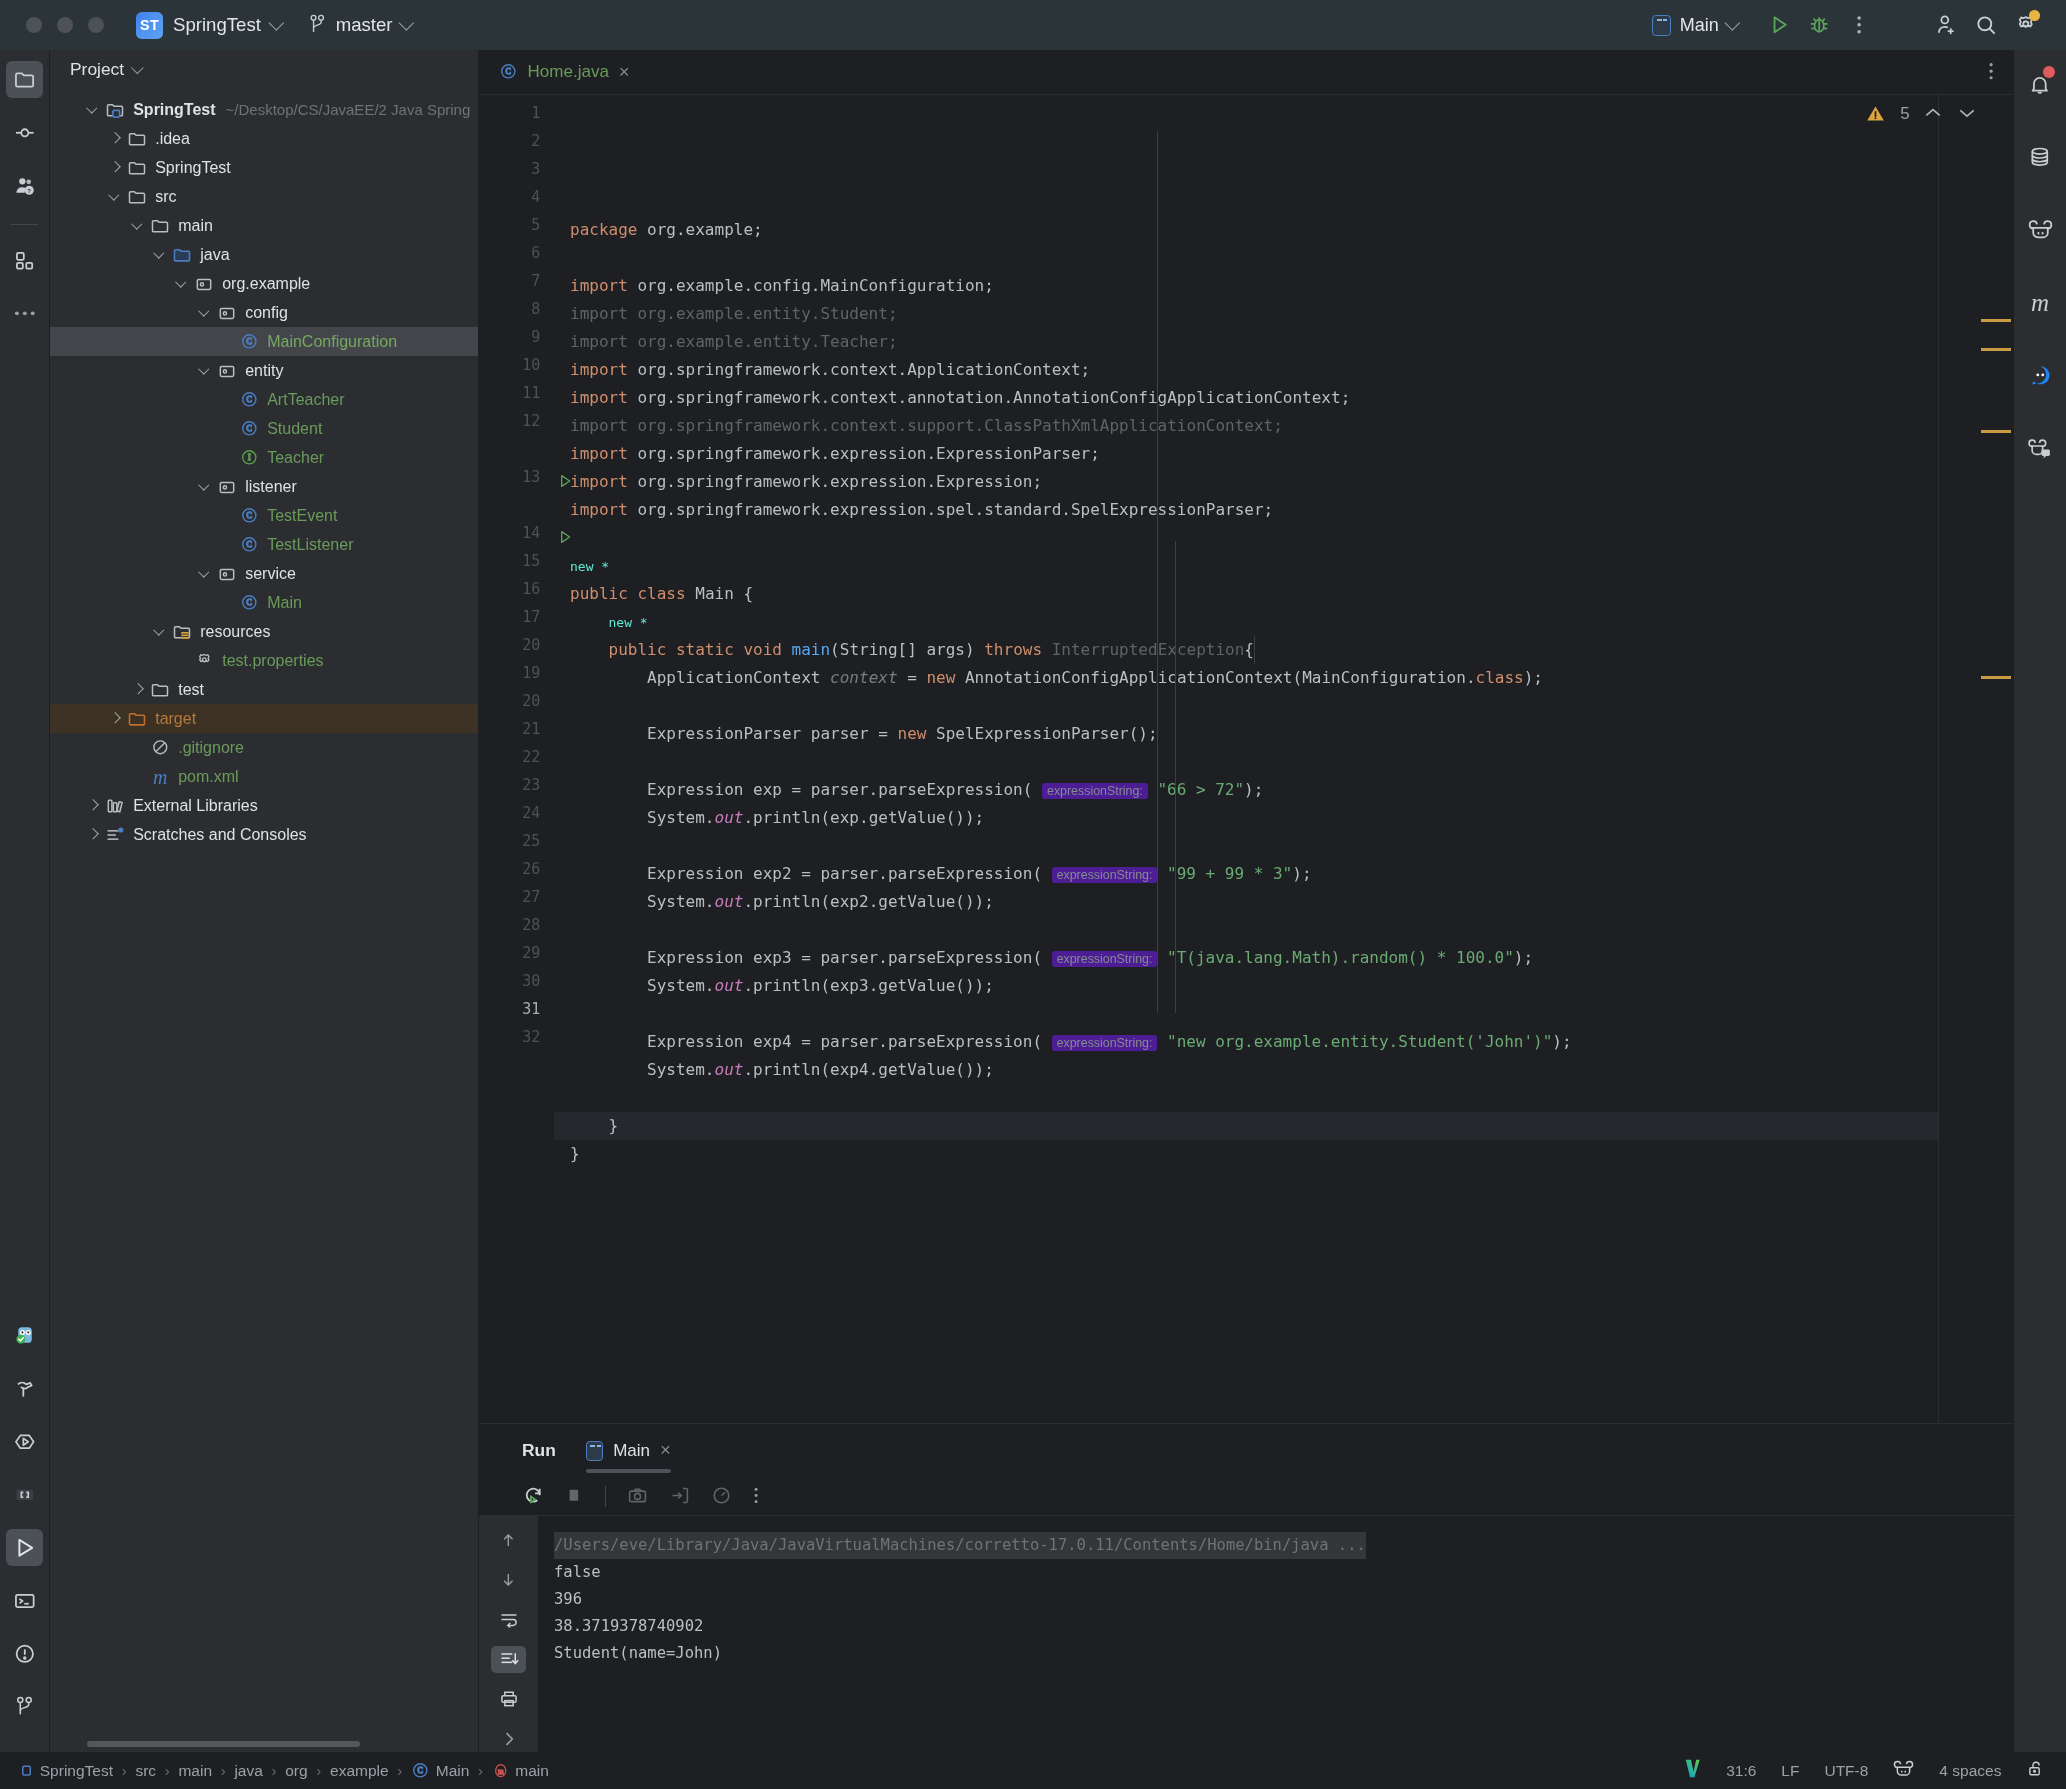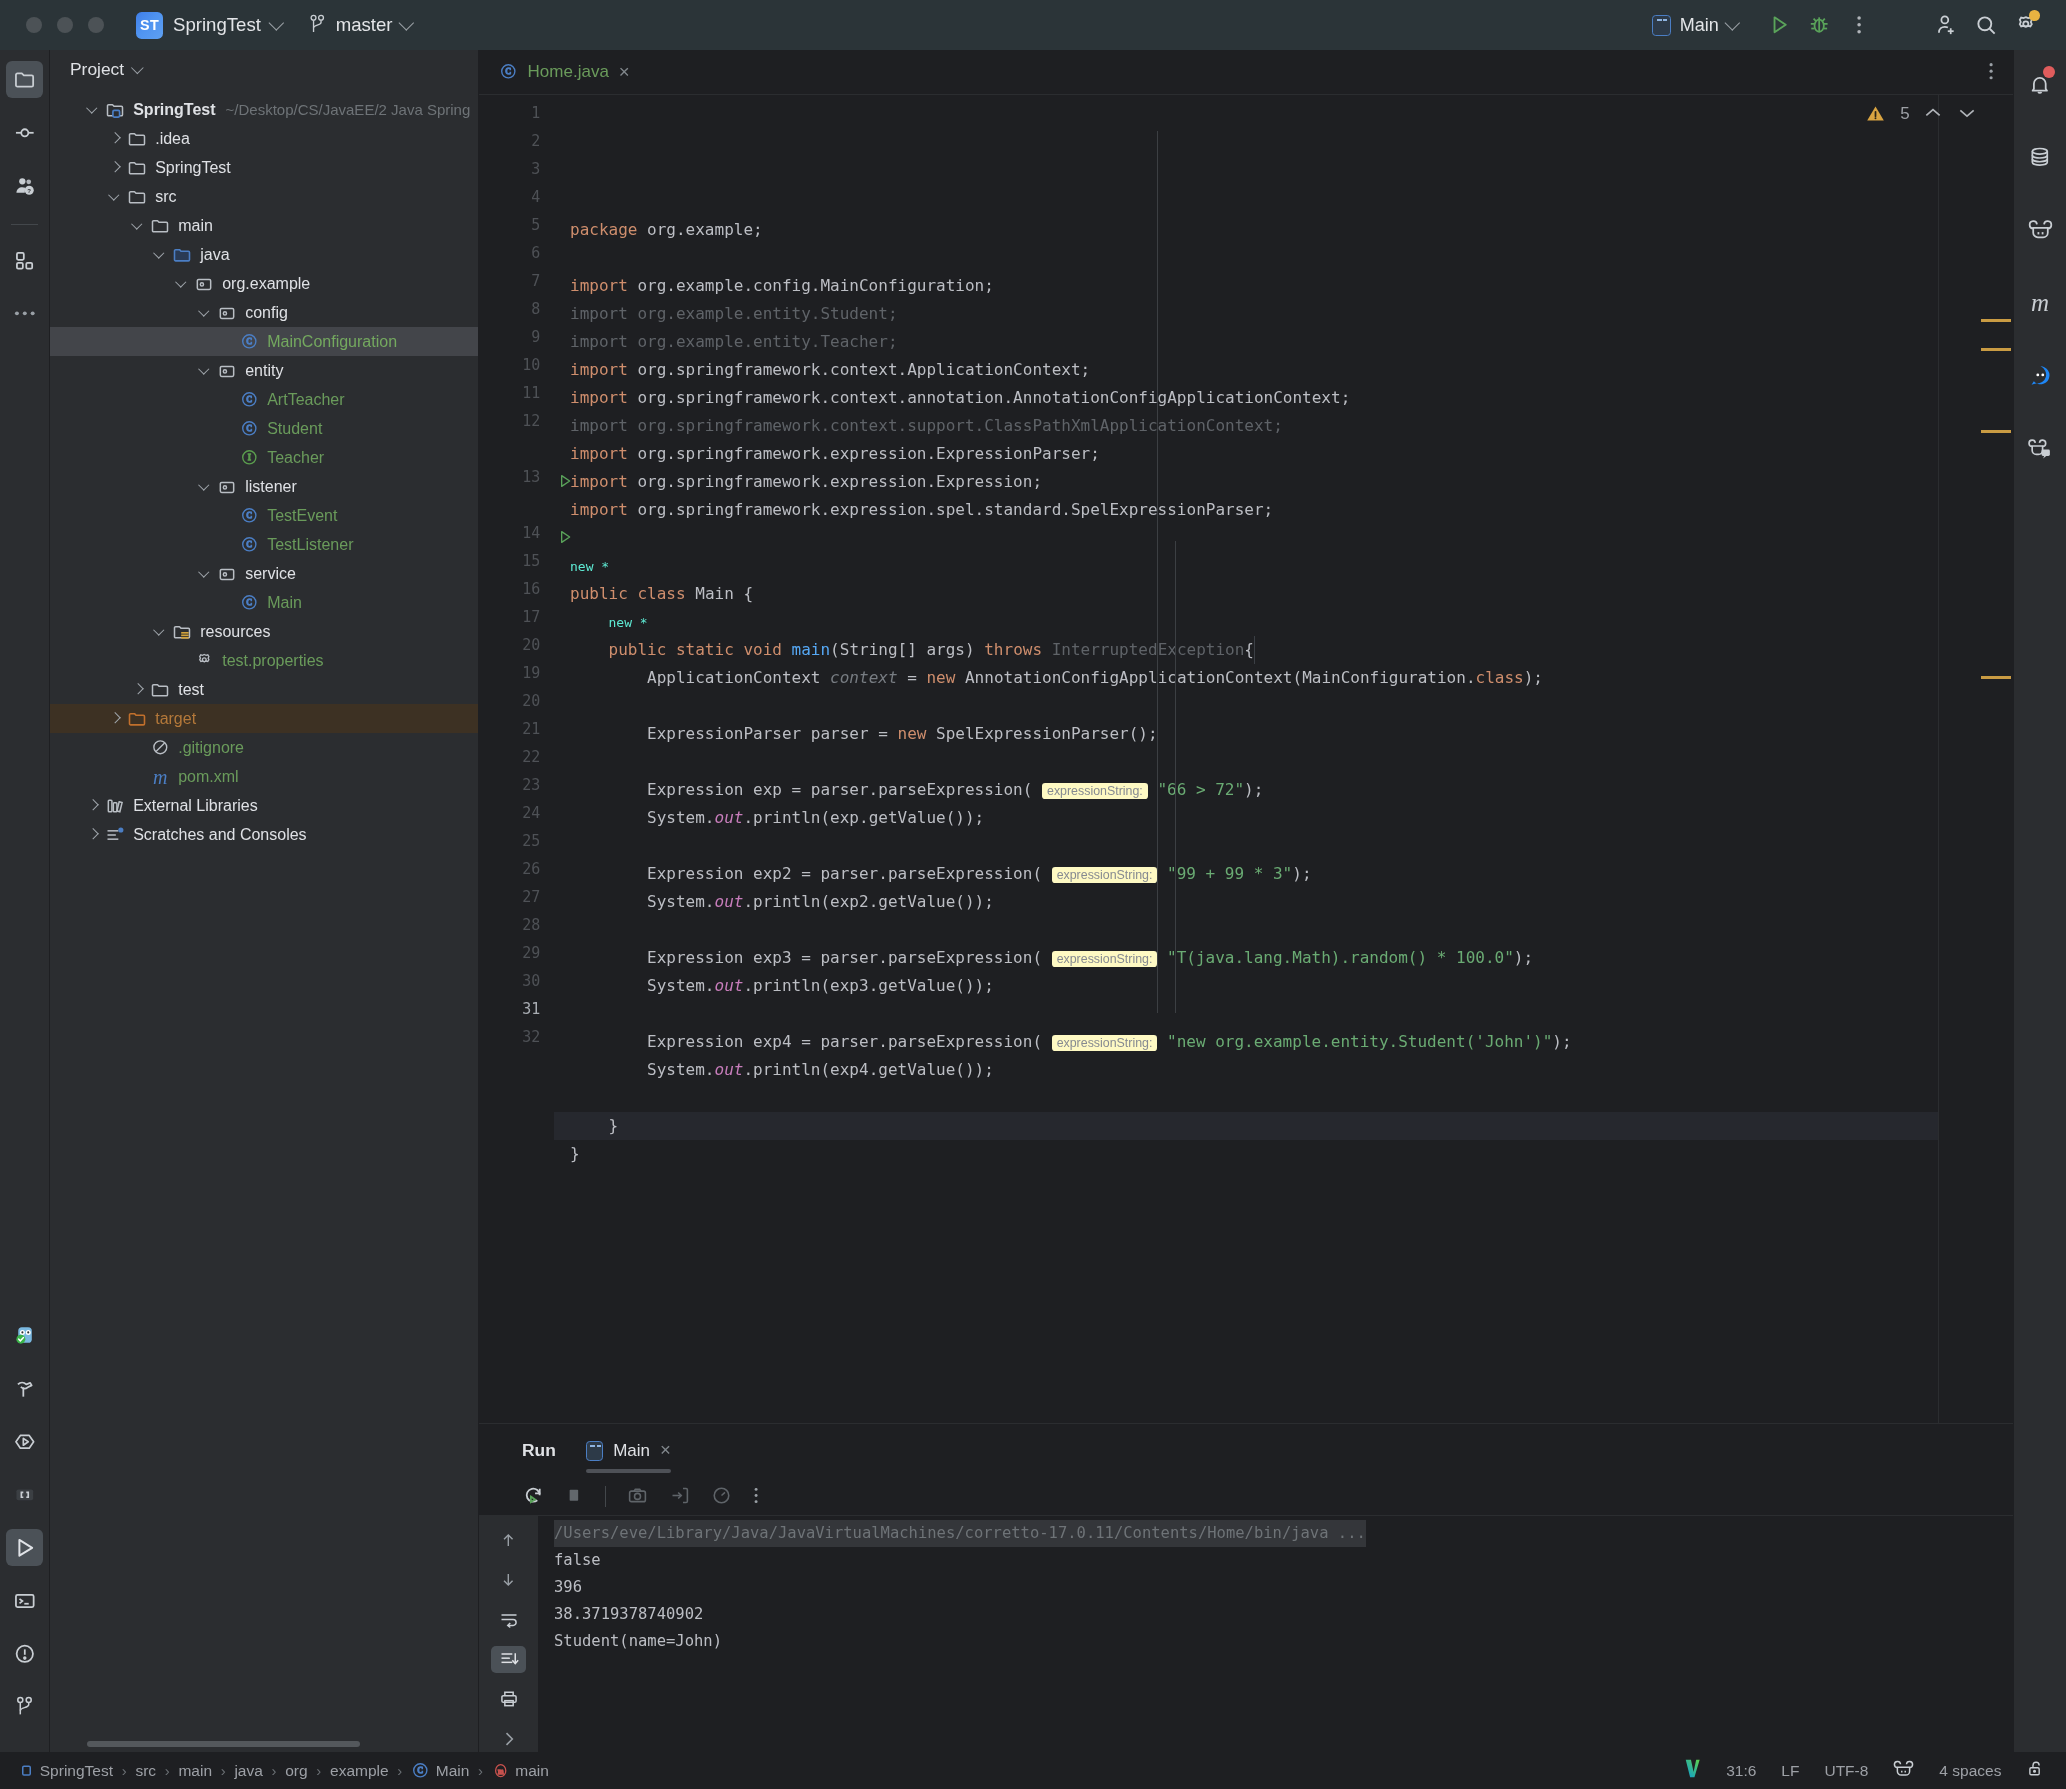--- a/index.html
+++ b/index.html
@@ -98,21 +98,21 @@
           font-family:"DejaVu Sans Mono", monospace; font-size:16px; line-height:28px;
           white-space:pre; color:#bcbec4; }
   .code .ln { height:28px; padding-left:16px; }
   .code .ln.cur { background:#26282e; }
   .kw { color:#cf8e6d; }
   .str { color:#6aab73; }
   .grey { color:#5f6368; }
   .fld { color:#c77dbb; font-style:italic; }
   .meth { color:#56a8f5; }
   .param { color:#777c82; font-style:italic; }
-  .hint { background:#fef9c3; color:#868a91; font-size:12.4px; border-radius:3.1px; padding:1.2px 5px;
+  .hint { background:#4c1d95; color:#868a91; font-size:12.4px; border-radius:3.1px; padding:1.2px 5px;
           font-family:"Liberation Sans", sans-serif; }
   .inlay { color:#5eead4; font-family:"DejaVu Sans Mono", monospace; font-size:13px; }
   .indentline { position:absolute; width:0.6px; background:#3c3f43; }
   .caretbox { display:inline-block; background:#3b3f45; width:1.2px; }
   
   .editright { position:absolute; right:0; top:0; bottom:0; width:75px; background:#1e1f22;
                border-left:0.6px solid #2b2d30; }
   .insp { position:absolute; right:36px; top:7.5px; display:flex; align-items:center; gap:13.7px; }
   .insp-count { font-size:17px; color:#9da0a6; }
   .mark { position:absolute; right:2.5px; width:30px; height:3.1px; }
@@ -903,21 +903,21 @@
                   <rect x="3.5" y="8" width="17" height="8" rx="1.6"></rect>
                   <rect x="7" y="14" width="10" height="6"></rect>
               </svg>
             </div>
             <div class="cr-btn">
               <svg width="16" height="20" viewBox="0 0 16 24" fill="none" stroke="#9aa0a6" stroke-width="1.9">
                   <path d="M5 5 L12 12 L5 19"></path>
                 </svg>
             </div>
           </div>
-          <div class="console" id="console"><div class="cmd" style="display: inline-block;">/Users/eve/Library/Java/JavaVirtualMachines/corretto-17.0.11/Contents/Home/bin/java ...</div><div>false</div><div>396</div><div>38.3719378740902</div><div>Student(name=John)</div><div>&nbsp;</div></div>
+          <div class="console" id="console"><div class="cmd" style="display: inline-block; margin-top: 12px;">/Users/eve/Library/Java/JavaVirtualMachines/corretto-17.0.11/Contents/Home/bin/java ...</div><div>false</div><div>396</div><div>38.3719378740902</div><div>Student(name=John)</div><div>&nbsp;</div></div>
         </div>
       </div>
     </div>
 
     <div class="right-rail">
       <div class="rr-btn">
         <svg width="23.6" height="23.6" viewBox="0 0 24 24" fill="none" stroke="#c9ced3" stroke-width="1.8" stroke-linejoin="round">
           <path d="M6 17 v-5 a6 6 0 0 1 12 0 v5 l1.3 2 H4.7 Z"></path>
           <path d="M10.3 20.3 a2 2 0 0 0 3.4 0"></path>
         </svg>

